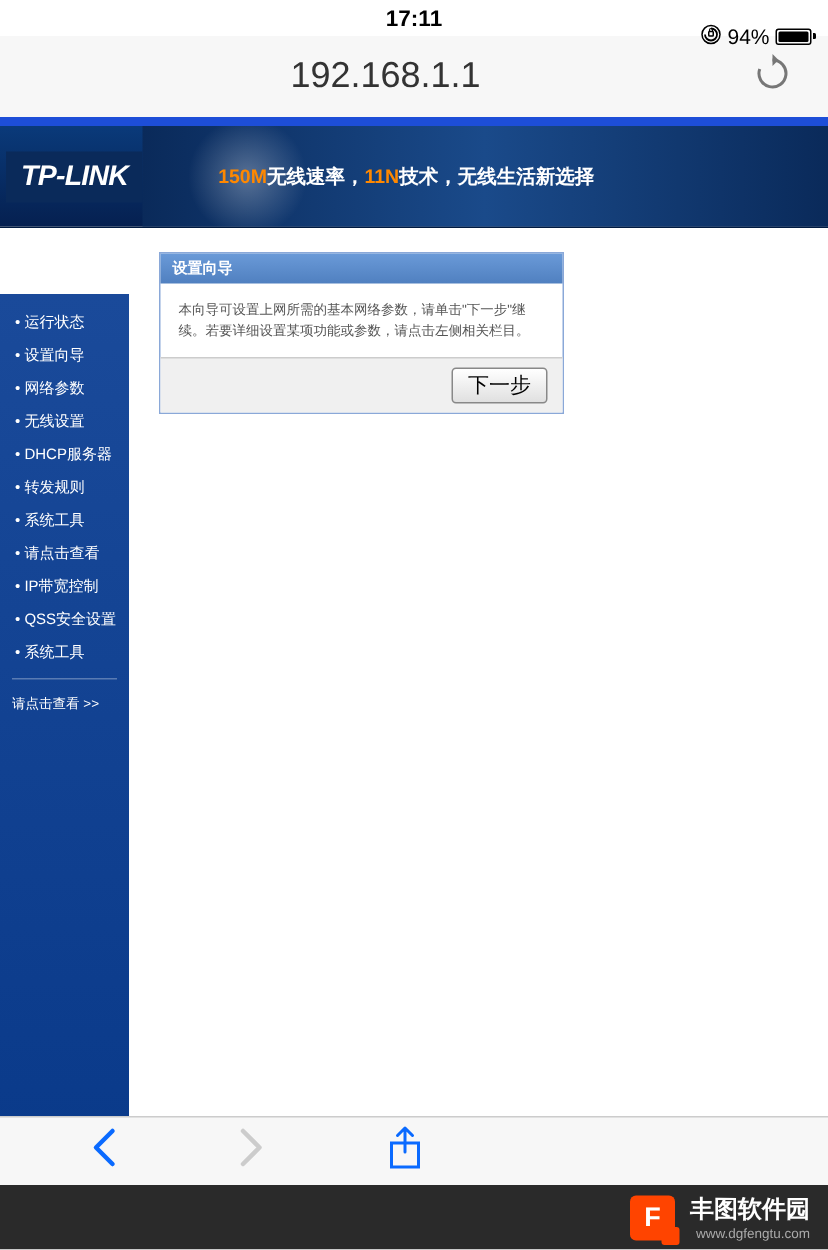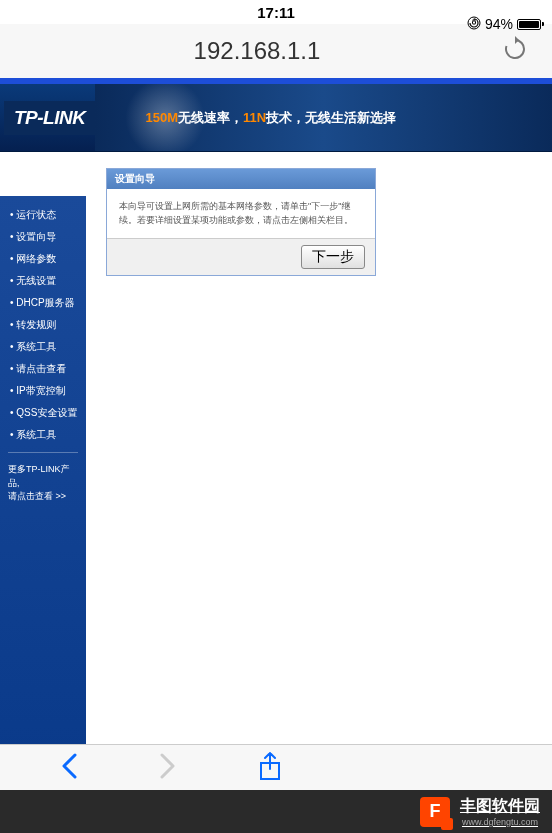--- a/index.html
+++ b/index.html
@@ -46,21 +46,21 @@
 .panel-footer { padding: 6px 10px; text-align: right; border-top: 1px solid #ccc; background: #f0f0f0; }
 .next-btn { font-size: 14px; padding: 2px 10px; background: linear-gradient(180deg, #fff 0%, #e0e0e0 100%); border: 1px solid #888; border-radius: 3px; cursor: pointer; }
 
 .browser-toolbar { position: absolute; bottom: 43px; left: 0; right: 0; height: 46px; background: #f7f7f7; border-top: 1px solid #ccc; display: flex; align-items: center; justify-content: space-around; padding: 0 20px; }
 .tb-btn { color: #0a6aff; cursor: pointer; }
 .tb-btn.disabled { color: #ccc; }
 
 .watermark { position: absolute; bottom: 0; left: 0; right: 0; height: 43px; background: #2a2a2a; display: flex; align-items: center; justify-content: flex-end; padding: 0 12px; gap: 10px; }
 .wm-logo { width: 30px; height: 30px; background: #ff4400; border-radius: 4px; display: flex; align-items: center; justify-content: center; color: #fff; font-size: 18px; font-weight: bold; position: relative; }
 .wm-logo::after { content: ""; position: absolute; right: -3px; bottom: -3px; width: 12px; height: 12px; background: #ff4400; border-radius: 2px; }
-.wm-text { color: #fff; display: flex; flex-direction: column; align-items: center; text-decoration: underline; }
+.wm-text { color: #fff; display: flex; flex-direction: column; align-items: flex-end; }
 .wm-title { font-size: 16px; font-weight: bold; }
 .wm-url { font-size: 9px; color: #aaa; }
 </style>
 </head>
 <body>
 
 <div class="status-bar">
   <div class="status-center">17:11</div>
   <div class="status-right">
     <span>
@@ -109,21 +109,20 @@
       <div class="menu-item">无线设置</div>
       <div class="menu-item">DHCP服务器</div>
       <div class="menu-item">转发规则</div>
       <div class="menu-item">系统工具</div>
       <div class="menu-item">请点击查看</div>
       <div class="menu-item">IP带宽控制</div>
       <div class="menu-item">QSS安全设置</div>
       <div class="menu-item">系统工具</div>
       <div class="sidebar-divider"></div>
       <div class="sidebar-footer">
-        <div>更多TP-LINK产品,</div>
         <div>请点击查看 &gt;&gt;</div>
       </div>
     </div>
     <div class="content">
       <div class="panel">
         <div class="panel-header">设置向导</div>
         <div class="panel-body">本向导可设置上网所需的基本网络参数，请单击"下一步"继续。若要详细设置某项功能或参数，请点击左侧相关栏目。</div>
         <div class="panel-footer">
           <button class="next-btn">下一步</button>
         </div>

